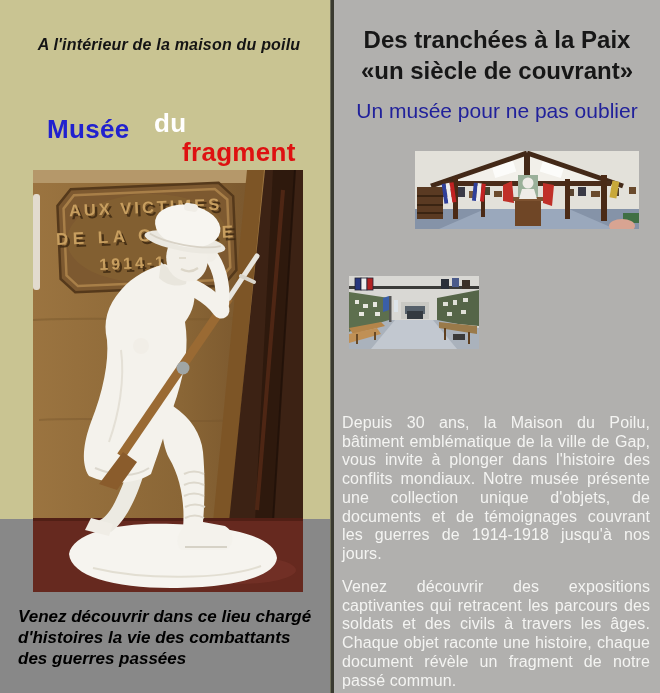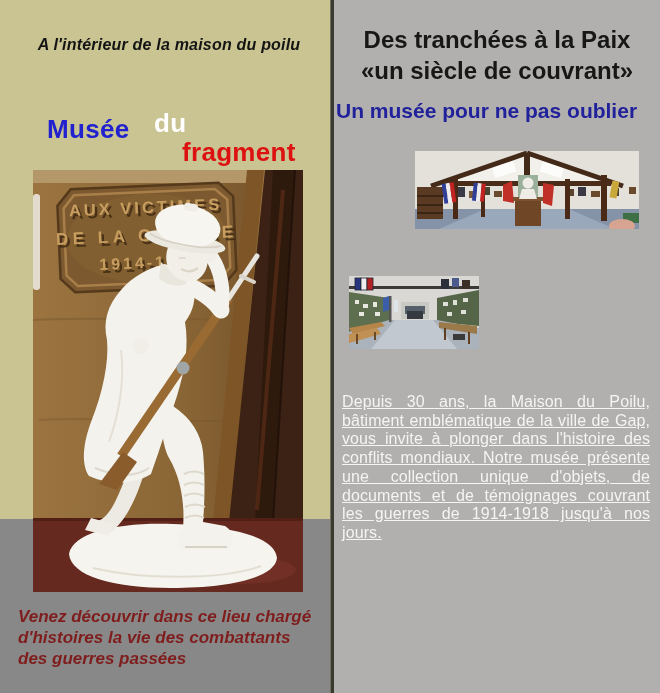--- a/index.html
+++ b/index.html
@@ -18,49 +18,49 @@
     font-size:16px; font-weight:bold; font-style:italic; color:#141414;
     text-align:center; letter-spacing:0.2px;
   }
   .lp-title-word { position:absolute; font-size:26px; font-weight:bold; letter-spacing:0.3px; }
   .lp-word1 { left:47px;  top:78px;  color:#2121cf;margin-top:36px; }
   .lp-word2 { left:132px; top:108px; color:#ffffff;margin-left:22px; }
   .lp-word3 { left:182px; top:137px; color:#de1111; }
   .lp-photo { position:absolute; left:33px; top:170px; width:270px; height:422px; }
   .lp-caption {
     position:absolute; left:18px; top:606px; width:294px;
-    font-size:17px; font-style:italic; font-weight:bold; color:#7f1d1d;
+    font-size:17px; font-style:italic; font-weight:bold; color:#000000;
     font-weight:normal; line-height:21px;
   }
   .lp-caption { font-weight:bold; font-weight:600; }
   
   .divider {
     flex:0 0 4px; width:4px; height:693px;
     background:linear-gradient(to right,#8d8d74 0%, #3a3a30 35%, #3a3a30 100%);
   }
   
   .panel-right {
     position:relative; width:326px; height:693px; background:#b1b0ae; flex:1;
   }
   .rp-title {
     position:absolute; top:24px; left:4px; width:318px;
     font-size:24px; font-weight:bold; color:#171717; text-align:center; line-height:31px;
   }
   .rp-subtitle {
     position:absolute; top:99px; left:2px; width:322px;
-    font-size:21px; font-weight:bold; color:#21219b; text-align:left;
+    font-size:21px; font-weight:normal; color:#21219b; text-align:center;
   }
   .rp-photo1 { position:absolute; left:81px; top:151px; width:224px; height:78px; }
   .rp-photo2 { position:absolute; left:15px; top:276px; width:130px; height:73px; }
   .rp-para {
     position:absolute; left:8px; width:308px;
     font-size:16px; color:#f4f4f2; text-align:justify; line-height:18.7px;
     letter-spacing:0.1px;
   }
-  .rp-para1 { top:377px;text-decoration:underline; }
+  .rp-para1 { top:398px; }
   .rp-para2 { top:562px; }
   svg text { font-family:"Liberation Sans","DejaVu Sans",sans-serif; }
 </style>
 </head>
 <body>
 
 <div id="page">
 
   <div class="panel-left">
     <div class="lp-header">A l'intérieur de la maison du poilu</div>
@@ -286,14 +286,15 @@
         <line x1="8" y1="58" x2="8" y2="68" stroke="#6a4a26" stroke-width="2"></line>
         <line x1="26" y1="56" x2="26" y2="64" stroke="#6a4a26" stroke-width="2"></line>
         <polygon points="90,46 128,50 128,58 90,52" fill="#9a7a4a"></polygon>
         <line x1="96" y1="52" x2="96" y2="64" stroke="#5f3f1f" stroke-width="2"></line>
         <line x1="120" y1="56" x2="120" y2="68" stroke="#5f3f1f" stroke-width="2"></line>
         <rect x="104" y="58" width="12" height="6" fill="#3a3a3a"></rect>
       </g>
     </svg>
 
     <p class="rp-para rp-para1">Depuis 30 ans, la Maison du Poilu, bâtiment emblématique de la ville de Gap, vous invite à plonger dans l'histoire des conflits mondiaux. Notre musée présente une collection unique d'objets, de documents et de témoignages couvrant les guerres de 1914-1918 jusqu'à nos jours.</p>
+    <p class="rp-para rp-para2">Venez découvrir des expositions captivantes qui retracent les parcours des soldats et des civils à travers les âges. Chaque objet raconte une histoire, chaque document révèle un fragment de notre passé commun.</p>
   </div>
 </div>
 
 </body></html>

